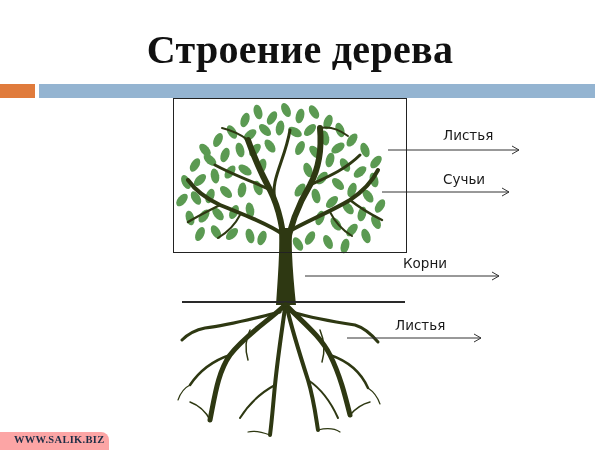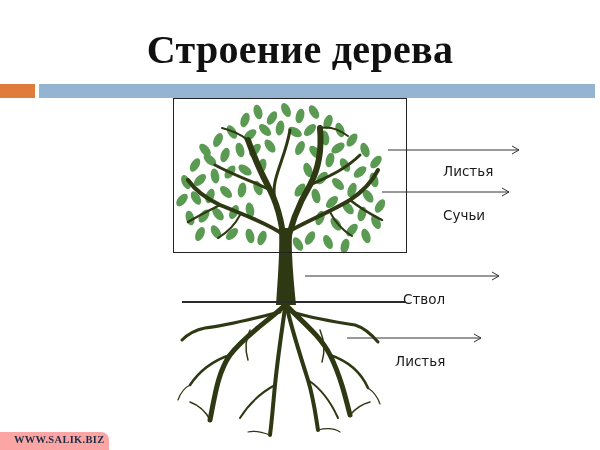--- a/index.html
+++ b/index.html
@@ -2,21 +2,21 @@
 <html><head>
 <meta charset="utf-8">
 <style>
   html, body { margin:0; padding:0; }
   body { width:600px; height:450px; background:#ffffff; position:relative; overflow:hidden; font-family:"DejaVu Sans", sans-serif; }
   .title { position:absolute; left:0; top:26px; width:600px; text-align:center; font-family:"Liberation Serif", serif; font-weight:bold; font-size:40px; color:#111; letter-spacing:0.3px; }
   .bar-orange { position:absolute; left:0; top:84px; width:35px; height:14px; background:#e07b3c; }
   .bar-blue { position:absolute; left:39px; top:84px; width:556px; height:14px; background:#94b4d1; }
   .frame { position:absolute; left:173px; top:98px; width:234px; height:155px; border:1.5px solid #222; box-sizing:border-box; }
   .tree { position:absolute; left:0; top:0; }
-  .label { position:absolute; font-size:13.5px; color:#1a1a1a;margin-top:36px; }
+  .label { position:absolute; font-size:13.5px; color:#1a1a1a; }
   .watermark { position:absolute; left:0; top:432px; width:95px; height:34px; background:#fca5a5; border-radius:0 8px 8px 0; font-family:"Liberation Serif", serif; font-weight:bold; font-size:10.5px; color:#1e2e46; line-height:16px; padding-left:14px; letter-spacing:0.3px; }
 </style>
 </head>
 <body>
 
 <div class="title">Строение дерева</div>
 <div class="bar-orange"></div>
 <div class="bar-blue"></div>
 
 <svg class="tree" width="600" height="450" viewBox="0 0 600 450">
@@ -154,16 +154,16 @@
       <polyline points="492,272 499,276 492,280"></polyline>
     <line x1="347" y1="338" x2="481" y2="338"></line>
       <polyline points="474,334 481,338 474,342"></polyline>
   </g>
 </svg>
 
 <div class="frame"></div>
 
 <div class="label" style="left:443px; top:127px;">Листья</div>
 <div class="label" style="left:443px; top:171px;text-align:right;">Сучьи</div>
-<div class="label" style="left:403px; top:255px;">Ствол</div>
+<div class="label" style="left:403px; top:255px;">Корни</div>
 <div class="label" style="left:395px; top:317px;">Листья</div>
 
 <div class="watermark">WWW.SALIK.BIZ</div>
 
 </body></html>

